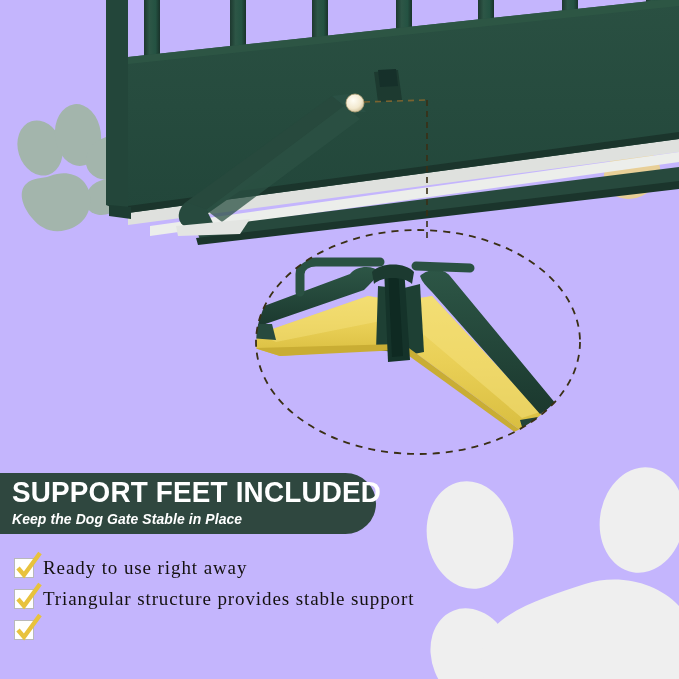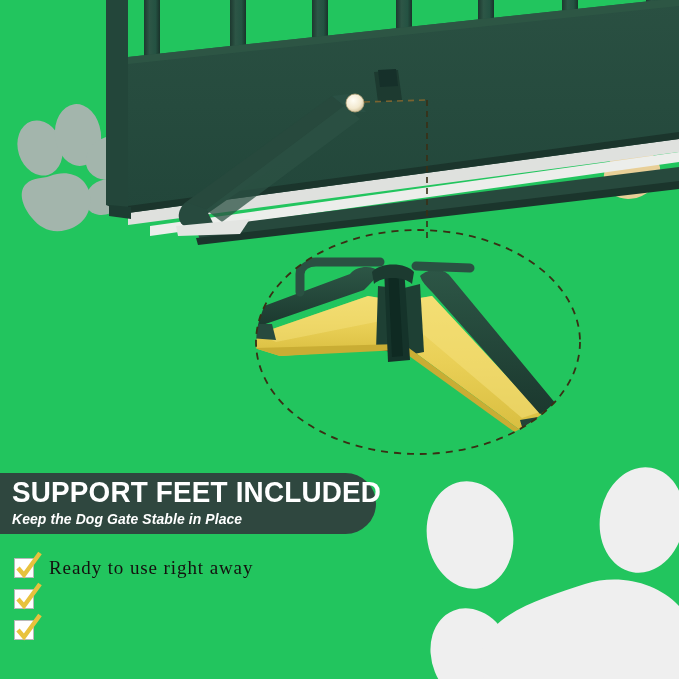--- a/index.html
+++ b/index.html
@@ -4,21 +4,21 @@
 <style>
   html,body{margin:0;padding:0;background:#fff;}
   body{
     font-family:"Liberation Sans", sans-serif;
     -webkit-font-smoothing:antialiased;
   }
   #stage{
     position:relative;
     width:679px;height:679px;
     overflow:hidden;
-    background:#22c55e;
+    background:#c4b5fd;
   }
   .layer{position:absolute;top:0;left:0;width:679px;height:679px;}
   svg{display:block;}
 
   
   #banner{
     position:absolute;
     left:-10px;
     top:473px;
     width:386px;
@@ -58,21 +58,20 @@
     position:absolute;
     left:14px;
     top:553px;
     z-index:6;
   }
   .bullet{
     display:flex;
     align-items:center;
     height:30px;
     margin-bottom:0px;
-    gap:6px;
   }
   .bullet + .bullet{margin-top:1px;}
   .cb{
     position:relative;
     width:20px;height:20px;
     flex:0 0 20px;
     border:1px solid #b9b9b9;
     background:#ffffff;
     box-sizing:border-box;
     margin-right:9px;
@@ -340,20 +339,21 @@
       </span>
       <span class="btext">Ready to use right away</span>
     </div>
 
     <div class="bullet">
       <span class="cb">
         <svg width="30" height="30" viewBox="0 0 30 30">
           <path d="M 5 16 L 11 23 L 27 1" fill="none" stroke="#e8c23d" stroke-width="4.4" stroke-linecap="butt" stroke-linejoin="miter"></path>
         </svg>
       </span>
+      <span class="btext">Triangular structure provides stable support</span>
     </div>
 
     <div class="bullet">
       <span class="cb">
         <svg width="30" height="30" viewBox="0 0 30 30">
           <path d="M 5 16 L 11 23 L 27 1" fill="none" stroke="#e8c23d" stroke-width="4.4" stroke-linecap="butt" stroke-linejoin="miter"></path>
         </svg>
       </span>
     </div>
 

